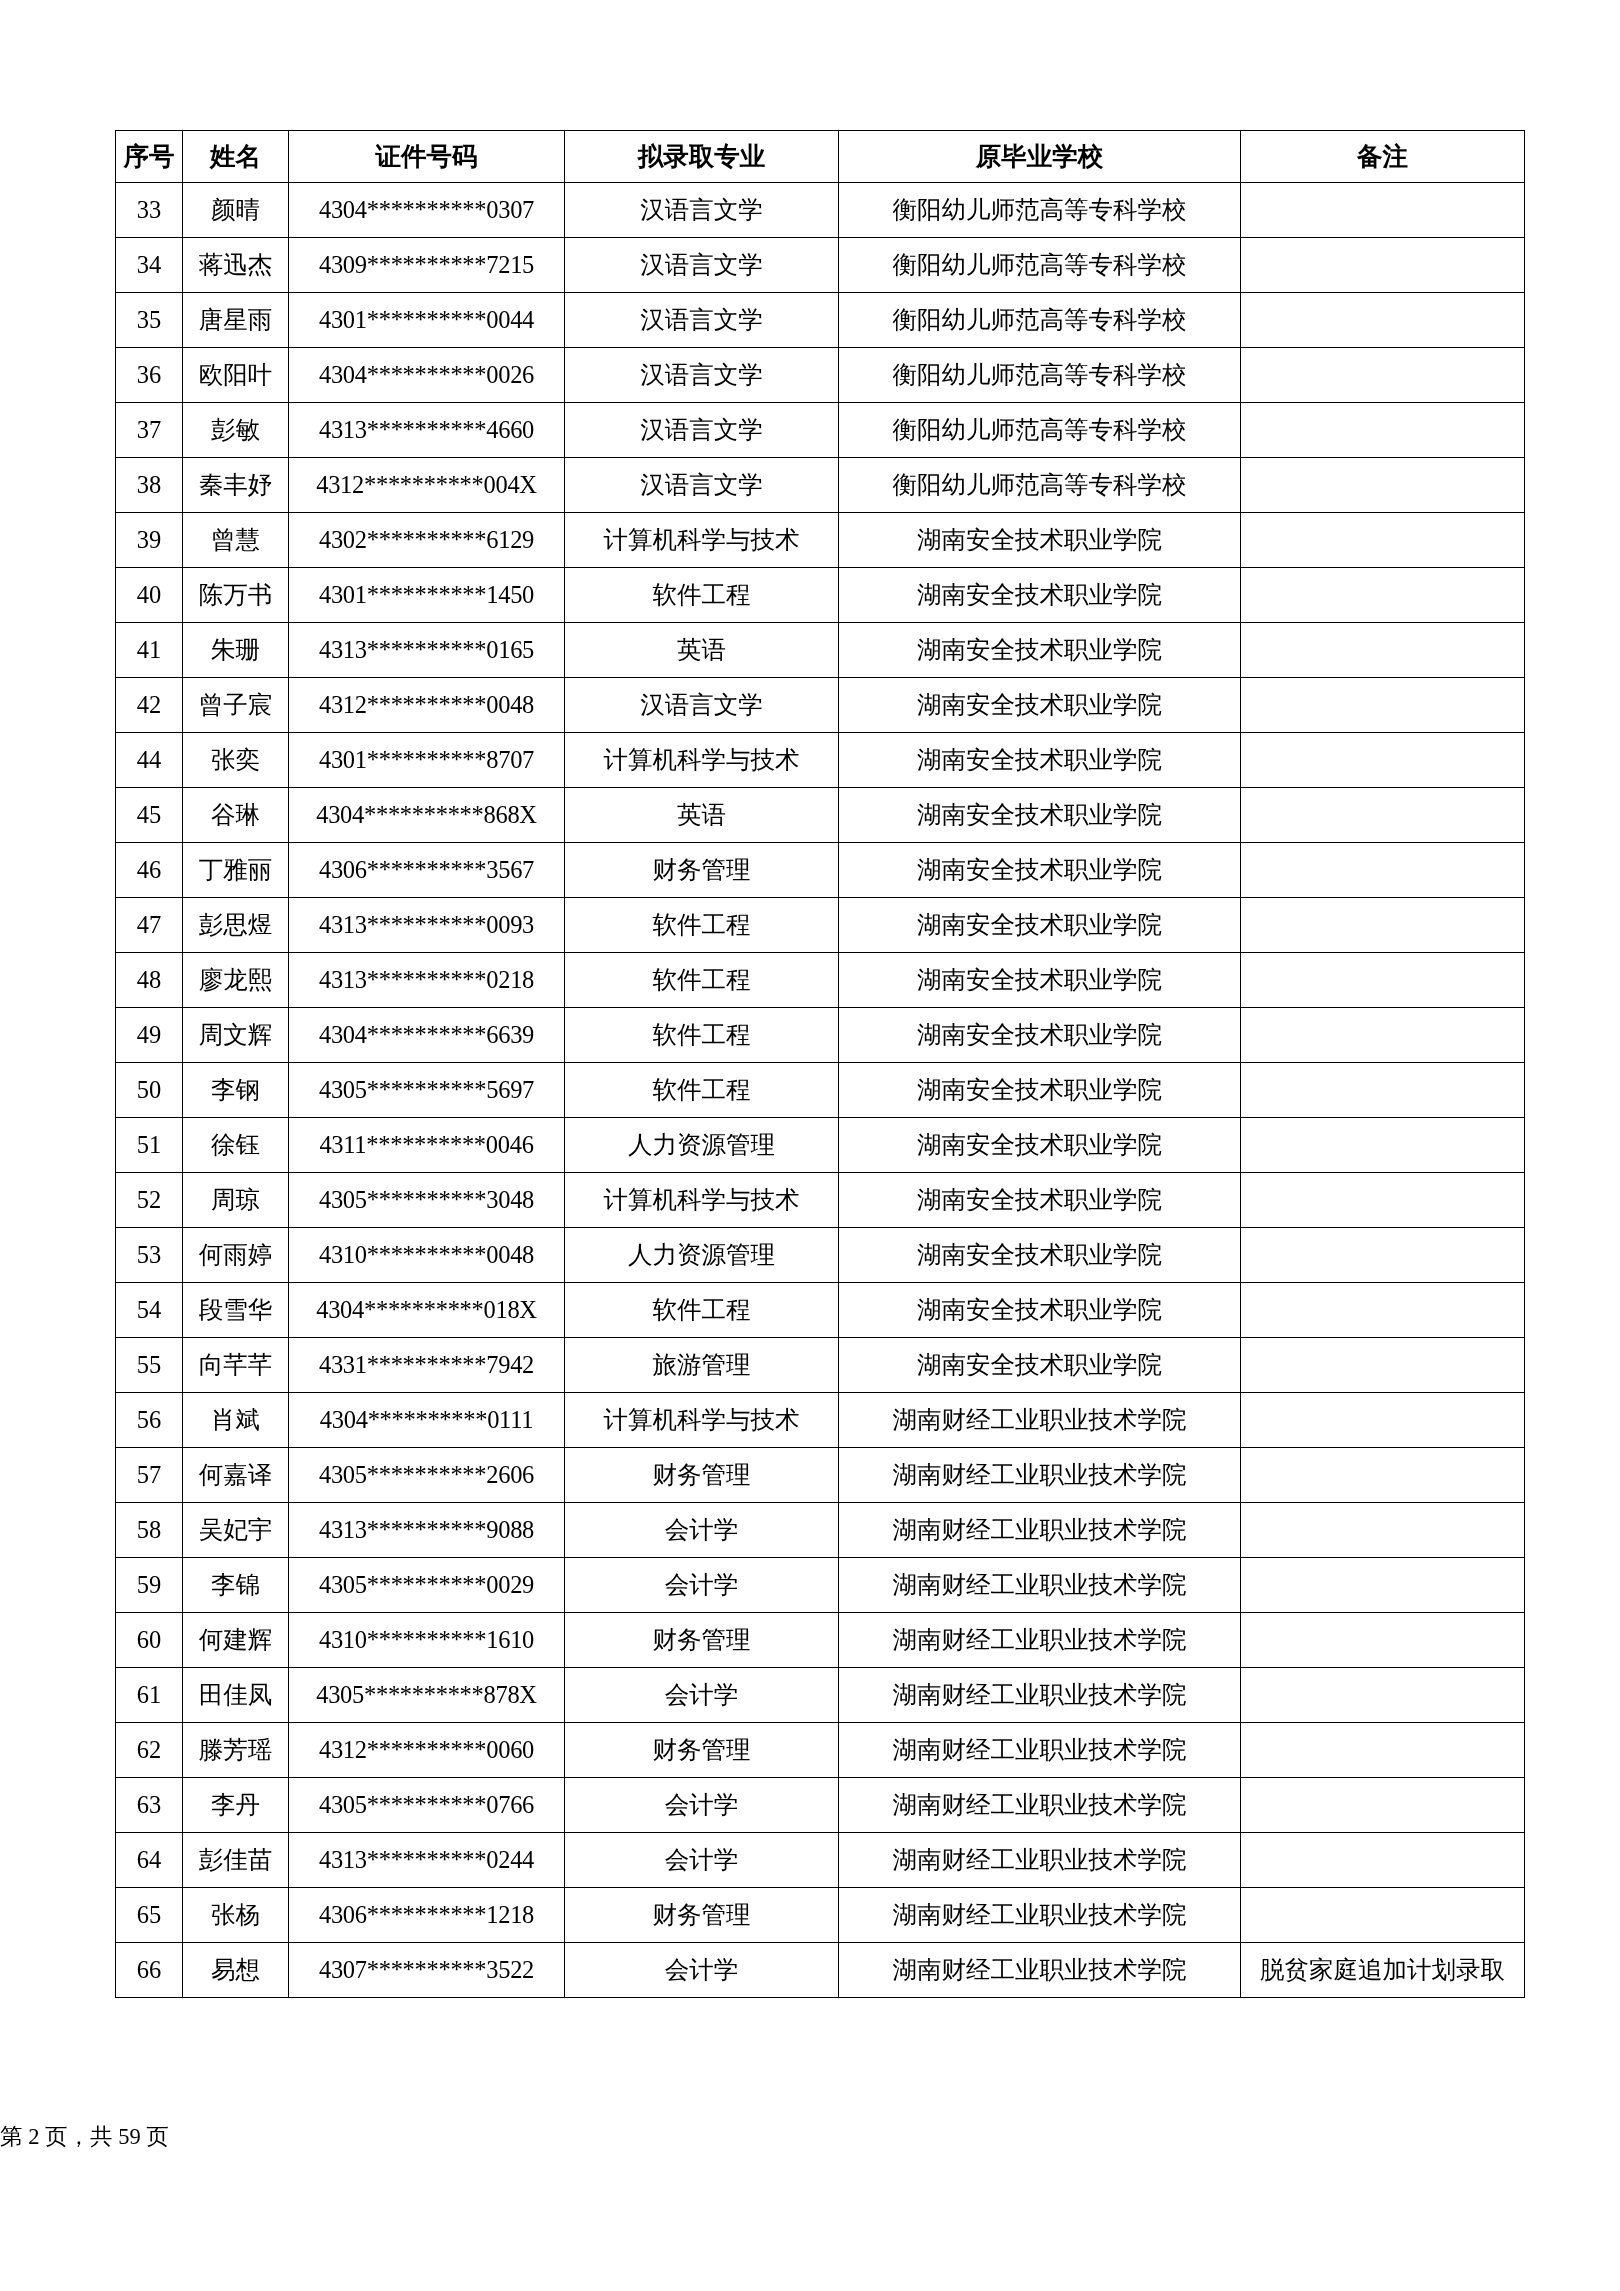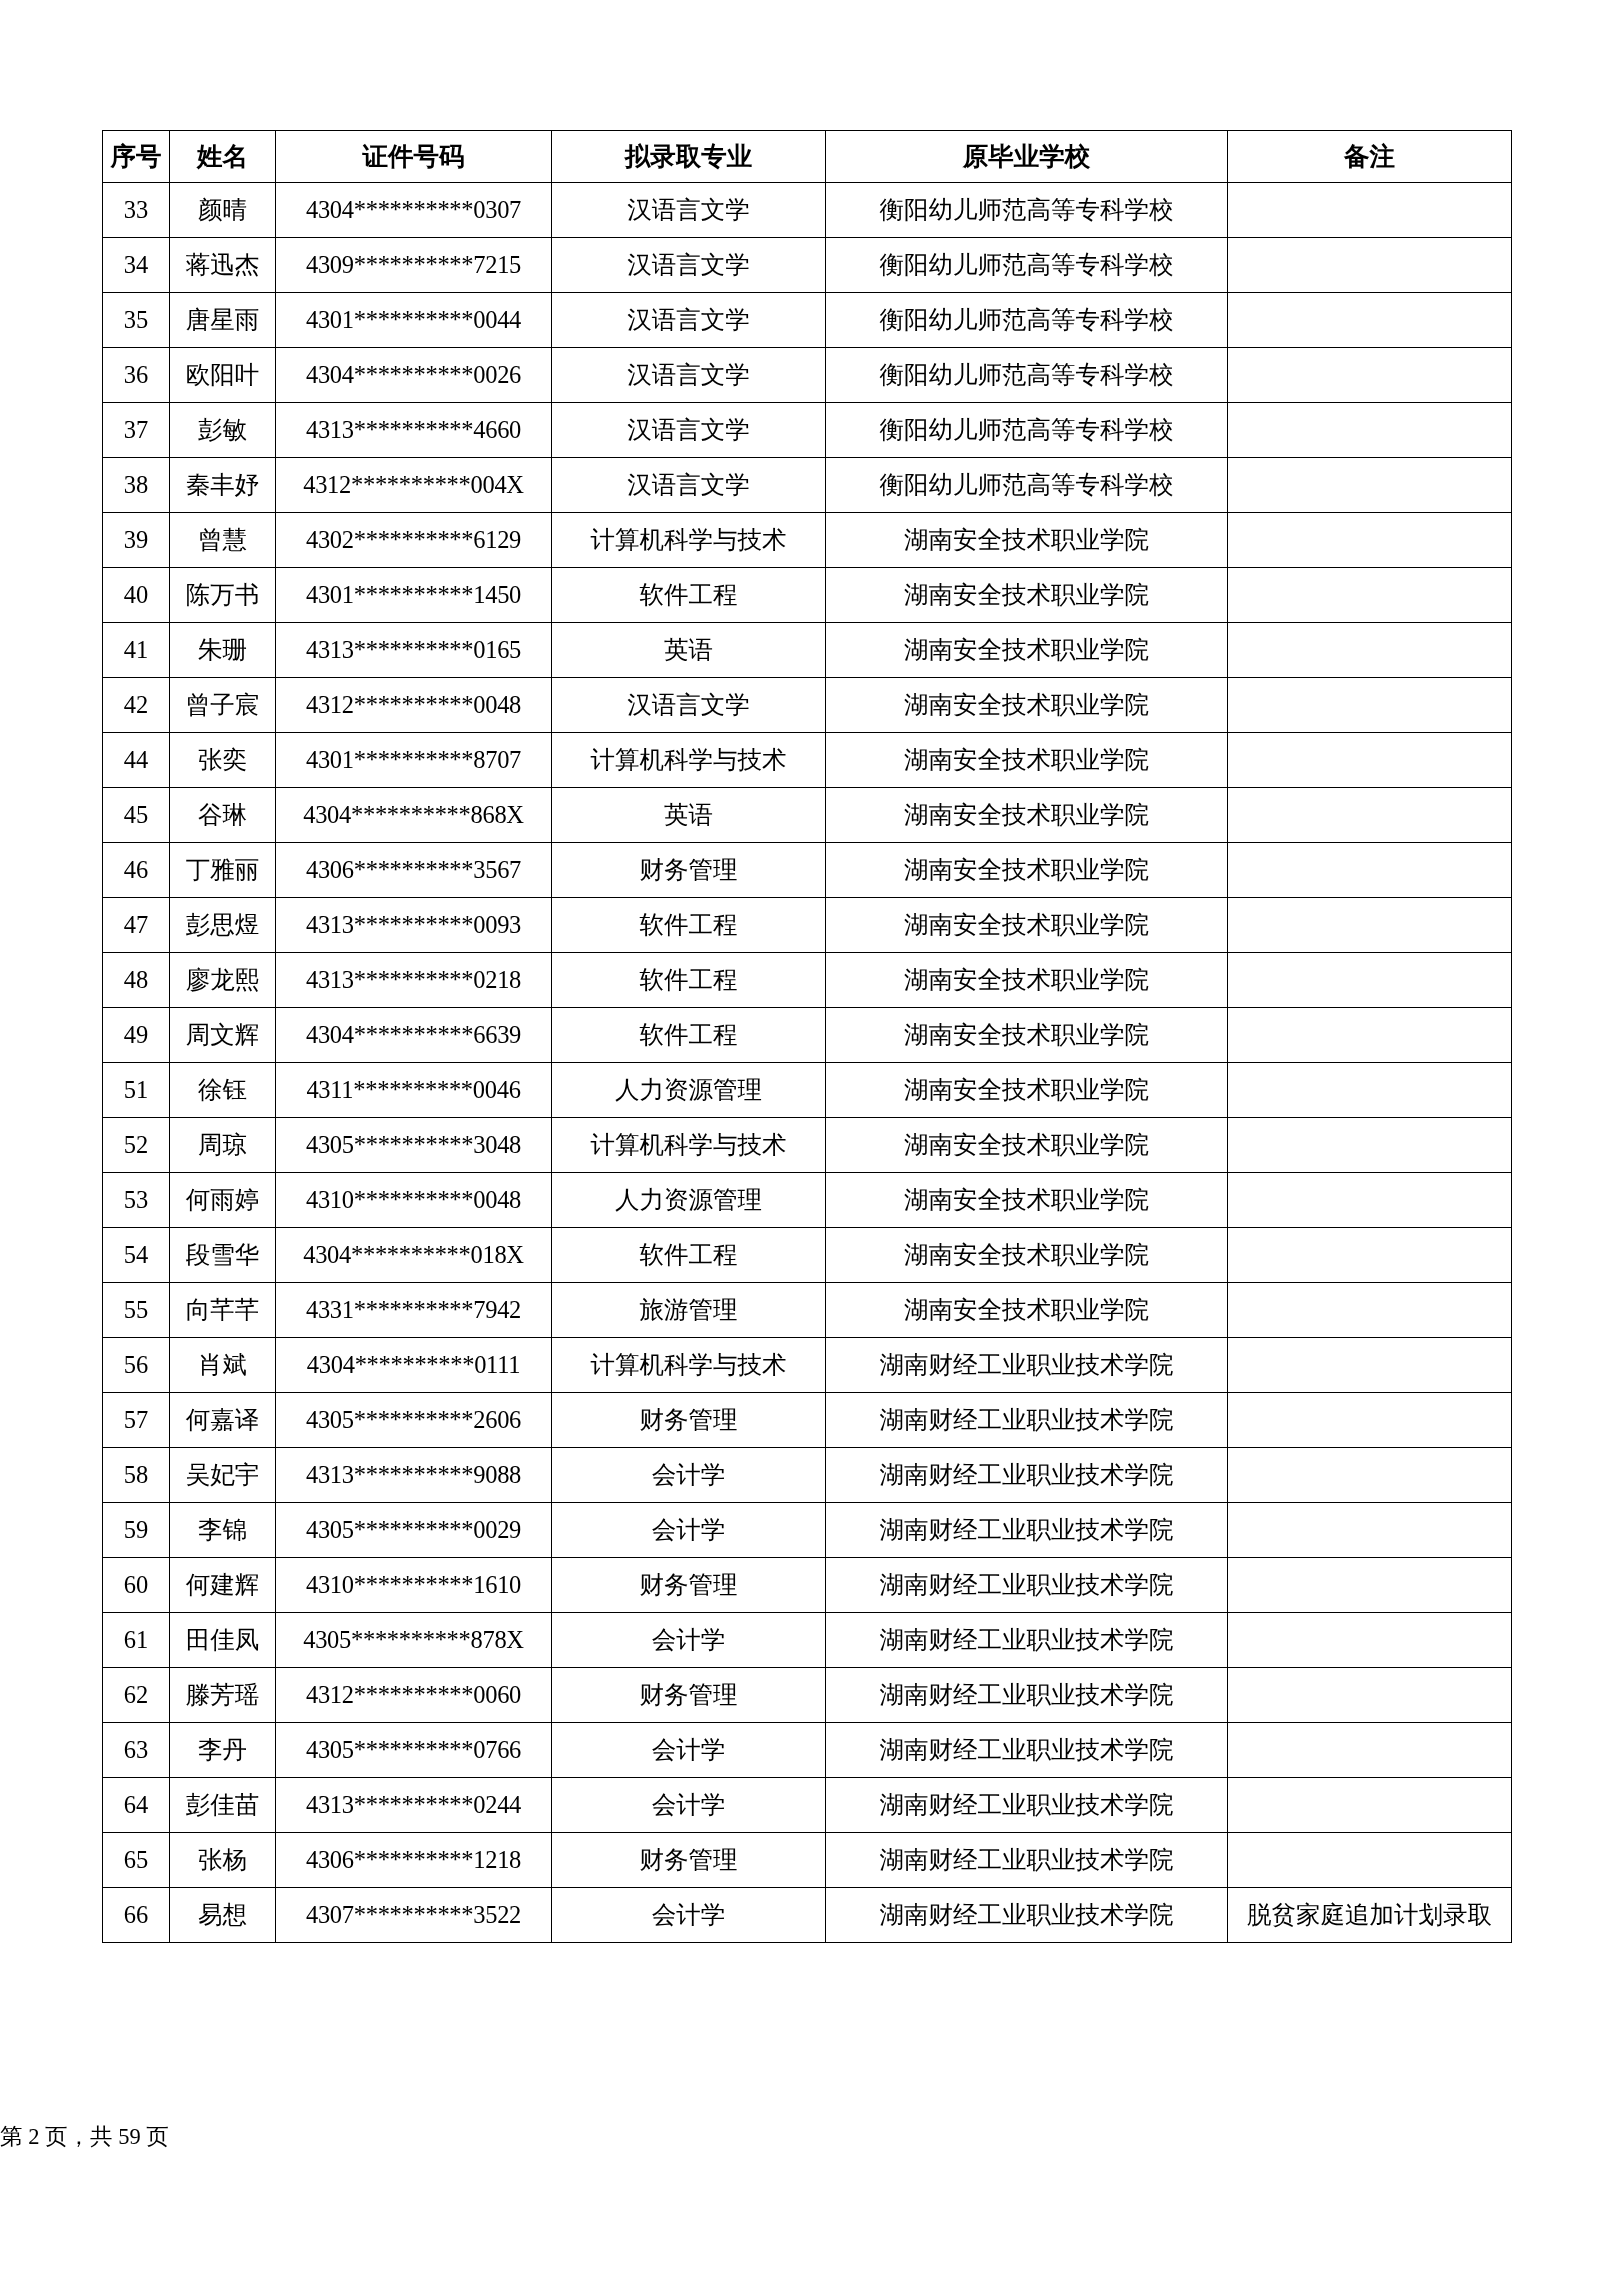--- a/index.html
+++ b/index.html
@@ -27,20 +27,21 @@
     position: absolute;
     left: 102px;
     top: 130px;
     width: 1409px;
   }
   table.roster {
     border-collapse: collapse;
     width: 1409px;
     table-layout: fixed;
     background: #ffffff;
+    margin-left: 13px;
   }
   table.roster col.c-seq    { width: 67px;  }
   table.roster col.c-name   { width: 106px; }
   table.roster col.c-id     { width: 276px; }
   table.roster col.c-major  { width: 274px; }
   table.roster col.c-school { width: 402px; }
   table.roster col.c-note   { width: 284px; }
 
   table.roster th,
   table.roster td {
@@ -234,20 +235,28 @@
           </tr>
           <tr>
             <td class="seq">49</td>
             <td class="name">周文辉</td>
             <td class="idnum">4304**********6639</td>
             <td class="major">软件工程</td>
             <td class="school">湖南安全技术职业学院</td>
             <td class="note"></td>
           </tr>
           <tr>
+            <td class="seq">50</td>
+            <td class="name">李钢</td>
+            <td class="idnum">4305**********5697</td>
+            <td class="major">软件工程</td>
+            <td class="school">湖南安全技术职业学院</td>
+            <td class="note"></td>
+          </tr>
+          <tr>
             <td class="seq">51</td>
             <td class="name">徐钰</td>
             <td class="idnum">4311**********0046</td>
             <td class="major">人力资源管理</td>
             <td class="school">湖南安全技术职业学院</td>
             <td class="note"></td>
           </tr>
           <tr>
             <td class="seq">52</td>
             <td class="name">周琼</td>

